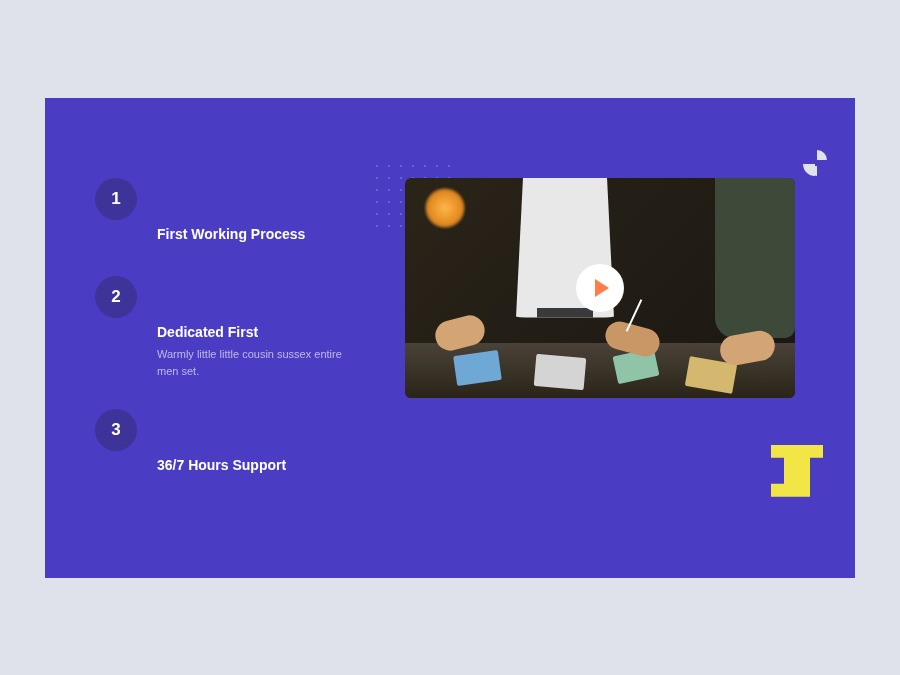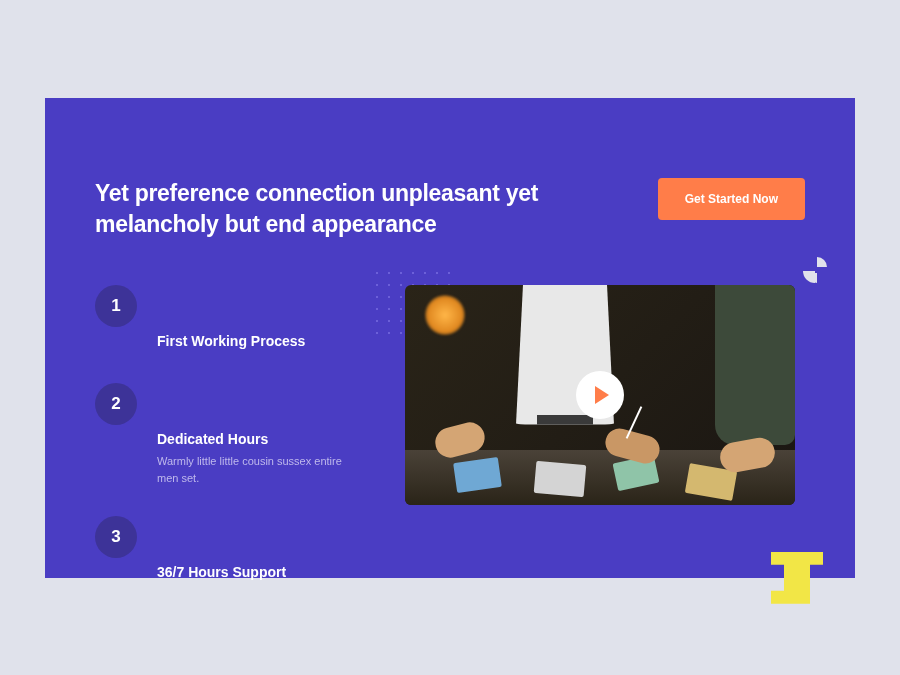--- a/index.html
+++ b/index.html
@@ -248,36 +248,32 @@
     }
     .p1 { bottom: 15px; left: 50px; width: 45px; height: 30px; background: #6fa8d4; transform: rotate(-8deg); }
     .p2 { bottom: 10px; left: 130px; width: 50px; height: 32px; background: #d4d4d4; transform: rotate(5deg); }
     .p3 { bottom: 18px; left: 210px; width: 42px; height: 28px; background: #8fc4a8; transform: rotate(-12deg); }
     .p4 { bottom: 8px; right: 60px; width: 48px; height: 30px; background: #d4b86f; transform: rotate(10deg); }
   </style>
 </head>
 <body>
 
 <div class="container">
-  <div class="header">
-    <h1 class="title">Yet preference connection unpleasant yet melancholy but end appearance</h1>
-    <button class="cta-btn">Get Started Now</button>
-  </div>
   <div class="content">
     <div class="steps">
       <div class="step">
         <div class="step-num">1</div>
         <div class="step-body">
           <div class="step-title">First Working Process</div>
         </div>
       </div>
       <div class="step">
         <div class="step-num">2</div>
         <div class="step-body">
-          <div class="step-title">Dedicated Hours</div>
+          <div class="step-title">Dedicated First</div>
           <div class="step-desc">Warmly little little cousin sussex entire men set.</div>
         </div>
       </div>
       <div class="step">
         <div class="step-num">3</div>
         <div class="step-body">
           <div class="step-title">36/7 Hours Support</div>
         </div>
       </div>
     </div>

